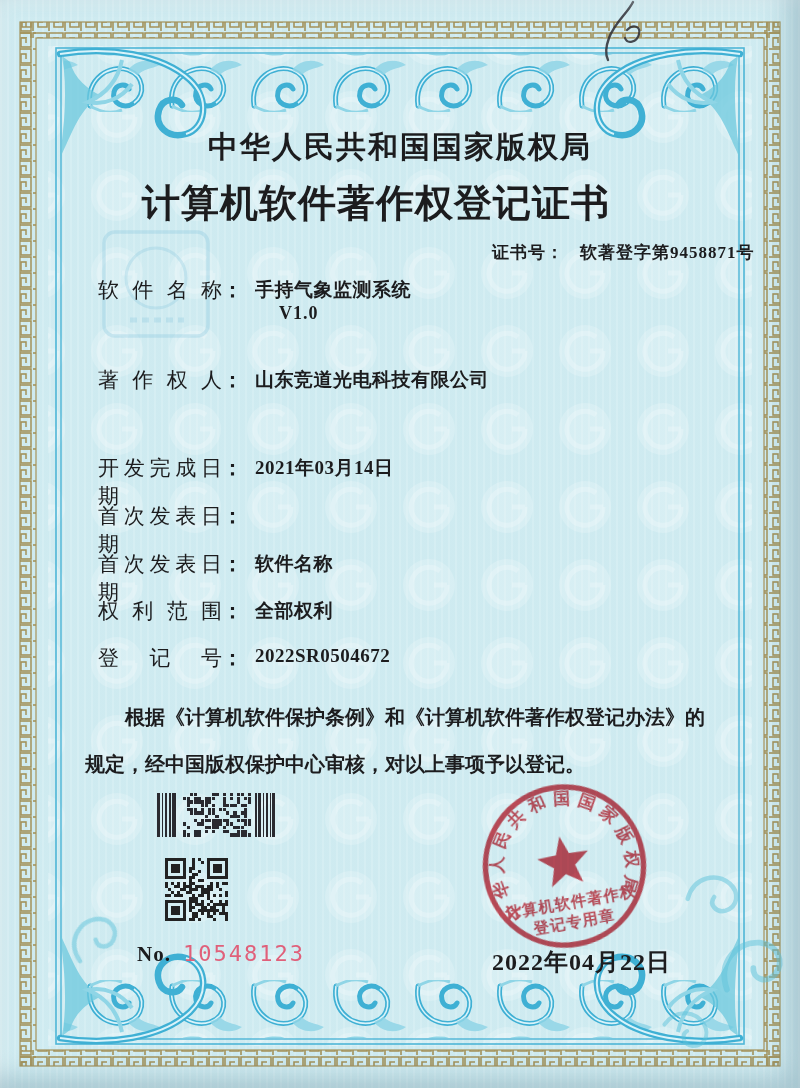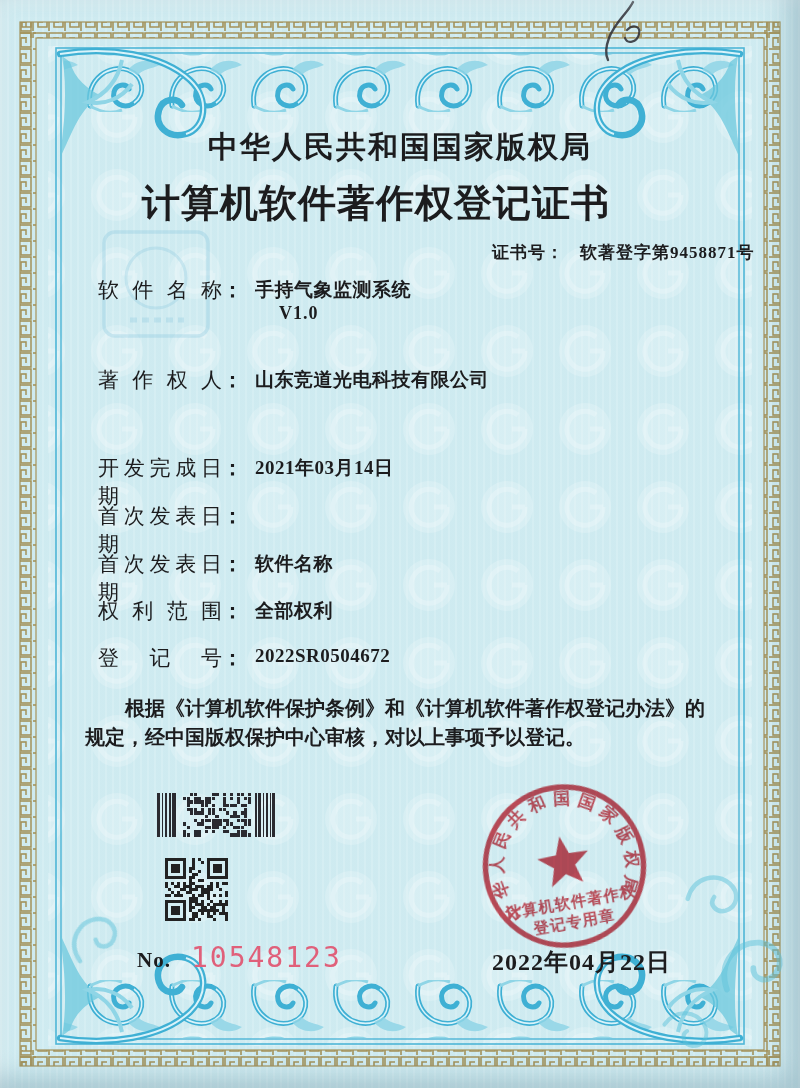--- a/index.html
+++ b/index.html
@@ -22,26 +22,26 @@
     font-size:38px;font-weight:bold;letter-spacing:1px;}
   .certno{left:492px;top:241px;font-size:17px;font-weight:bold;letter-spacing:1px;}
   .certno .val{margin-left:16px;}
   .row{position:absolute;left:98px;height:28px;}
   .flabel{display:inline-block;width:124px;font-size:21px;font-weight:normal;
     text-align:justify;text-align-last:justify;vertical-align:top;}
   .fcolon{font-size:21px;font-weight:bold;}
   .fvalue{position:absolute;left:157px;top:1px;font-size:19px;font-weight:bold;
     letter-spacing:.5px;white-space:nowrap;}
   .ver{left:255px;top:303px;font-size:18px;font-weight:bold;letter-spacing:1px;margin-left:24px;}
-  .statement{left:85px;top:694px;width:630px;font-size:20px;line-height:29px;
+  .statement{left:85px;top:694px;width:630px;font-size:20px;line-height:47px;
     font-weight:600;text-indent:2em;letter-spacing:0;text-align:left;}
   .serial{left:137px;top:941px;font-size:21px;}
   .serial .no{font-weight:bold;letter-spacing:1px;}
   .serial .num{color:#e0607a;font-family:"DejaVu Sans Mono", monospace;
-    font-size:28px;letter-spacing:2px;margin-left:20px;}
+    font-size:22px;letter-spacing:2px;margin-left:12px;}
   .issue-date{left:492px;top:946px;font-size:24px;font-weight:bold;letter-spacing:1px;}
   .seal-wrap{left:475px;top:779px;width:180px;height:180px;transform:rotate(-10deg);
     opacity:.9;mix-blend-mode:multiply;}
   .barcode{left:157px;top:793px;}
   .qrcode{left:165px;top:858px;}
   .logo-wm{left:100px;top:228px;opacity:.55;}
   .penmark{left:575px;top:0px;opacity:.85;}
 </style>
 </head>
 <body>

